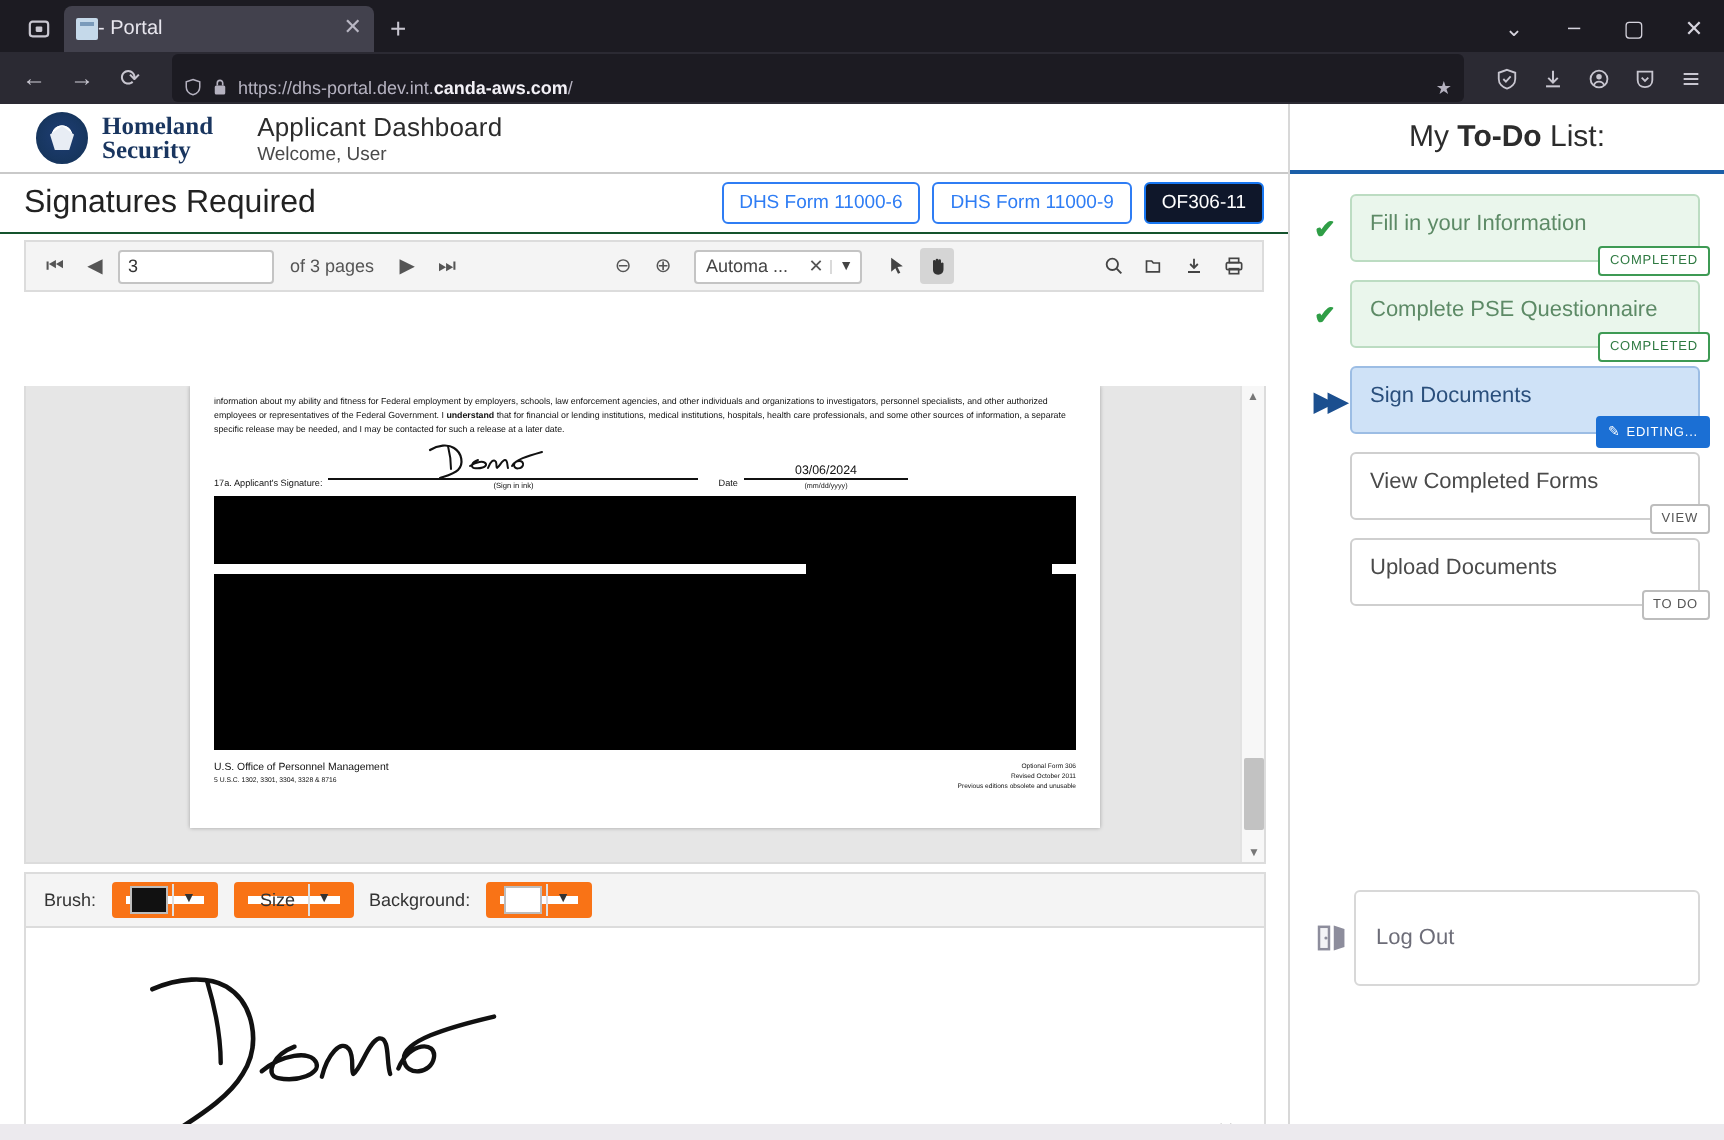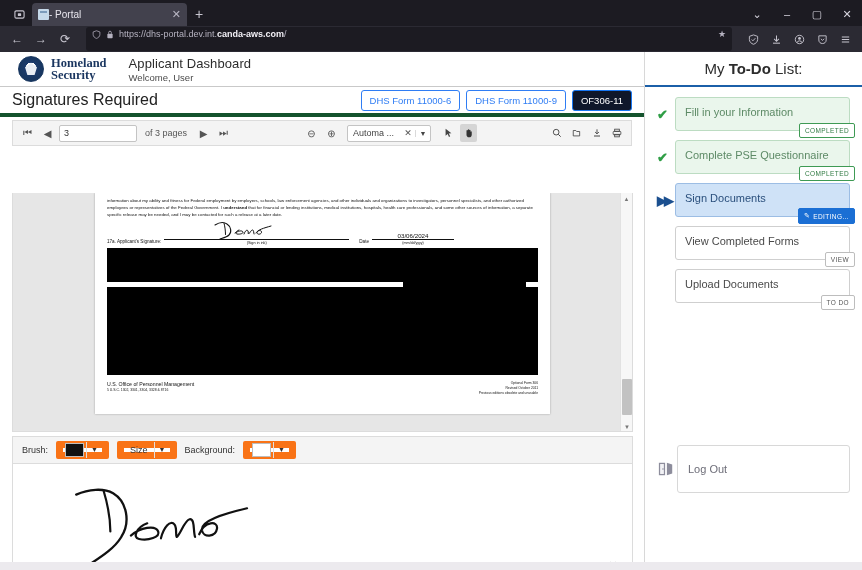--- a/index.html
+++ b/index.html
@@ -46,21 +46,21 @@
   #nav-bar {
     height: 26px; display: flex; align-items: center; gap: 2px;
     padding: 0 6px; background: #2b2a33;
   }
   .nav-icon-btn {
     width: 22px; height: 20px; display: flex; align-items: center;
     justify-content: center; color: #c8c6d0; font-size: 12px;
   }
   #url-bar {
     flex: 1; height: 18px; margin: 0 8px; background: #1c1b22;
-    border-radius: 3px; display: flex; align-items: flex-end;
+    border-radius: 3px; display: flex; align-items: flex-start;
     padding: 12px 6px; gap: 5px;
   }
   #url-text { font-size: 9px; color: #b5b2c0; flex: 1; white-space: nowrap; overflow: hidden; }
   #url-text b { color: #f2f0f6; font-weight: 700; }
   #nav-right { display: flex; align-items: center; gap: 1px; }
 
   
   #app { width: 862px; height: 518px; display: flex; background: #fff; justify-content: space-between; }
   #left-pane { width: 645px; height: 518px; border-right: 1px solid #d8d8d8; position: relative; }
   #right-pane { width: 217px; height: 518px; background: #fff; }
@@ -84,21 +84,21 @@
     color: #19355f; line-height: 1.0;
   }
   #dhs-wordmark div { font-size: 12.5px; font-weight: 700; }
   #app-title-block { margin-left: 22px; }
   #app-title { font-size: 13px; color: #2c2c2c; letter-spacing: .1px; }
   #app-subtitle { font-size: 9.5px; color: #4a4a4a; margin-top: 1px; }
 
   
   #sig-bar {
     height: 30px; display: flex; align-items: center; padding: 0 12px 0 12px;
-    border-bottom: 4px solid #14532d;
+    border-bottom: 1px solid #14532d;
   }
   #sig-title { font-size: 16px; color: #222; }
   #form-tabs { margin-left: auto; display: flex; gap: 6px; }
   .form-tab {
     font-size: 9.5px; padding: 4px 8px; border-radius: 3px;
     border: 1px solid #2f7df4; color: #2f7df4; background: #fff; white-space: nowrap;
   }
   .form-tab.active { background: #0f172a; color: #fff; border-color: #1877f2; }
 
   

